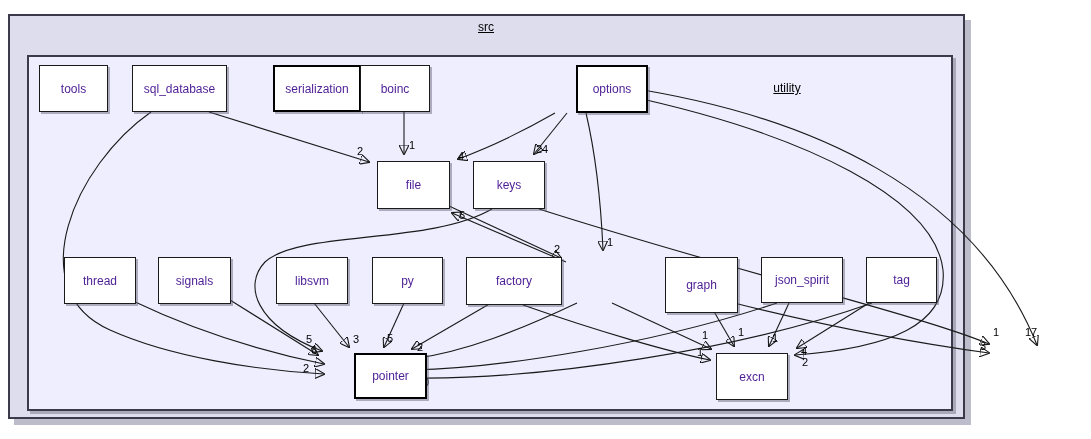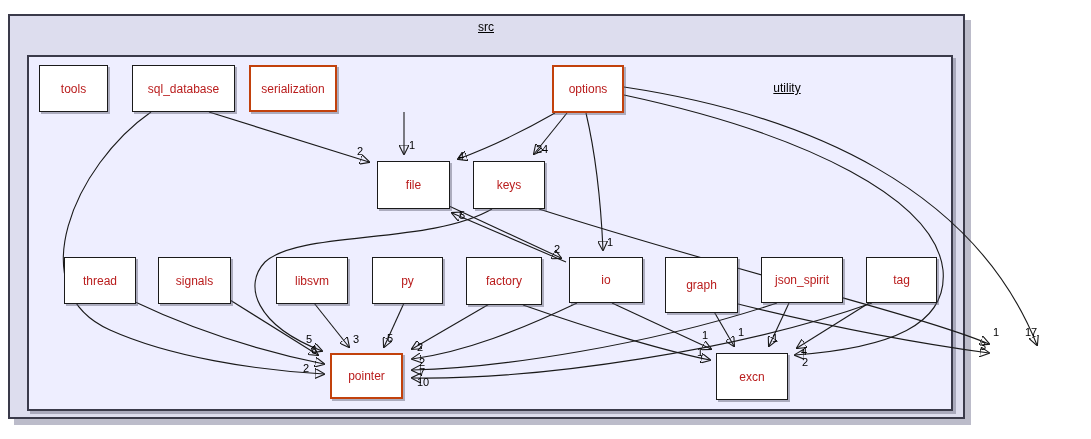--- a/index.html
+++ b/index.html
@@ -21,24 +21,24 @@
     position:absolute;font-size:12px;color:#000;white-space:nowrap;
     transform:translateX(-50%);
     text-decoration:underline;
   }
   .src-label{left:486px;top:20px;}
   .utility-label{left:787px;top:81px;}
   .node{
     position:absolute;background:#ffffff;border:1px solid #1a1a1a;
     box-shadow:2px 2px 0 0 rgba(90,90,110,0.45);
     display:flex;align-items:center;justify-content:center;
-    font-size:12px;color:#b91c1c;box-sizing:border-box;cursor:pointer;
+    font-size:12px;color:#4c1d95;box-sizing:border-box;cursor:pointer;
     z-index:3;
   }
-  .node.red{border:2px solid #c2410c;}
+  .node.red{border:2px solid #000000;margin-left:24px;}
   svg.edges{position:absolute;left:0;top:0;z-index:2;}
   svg.edges path{fill:none;stroke:#1a1a1a;stroke-width:1.1px;}
   svg.edges text{
     font-family:"Liberation Sans", sans-serif;font-size:11px;fill:#000;
     text-anchor:middle;
   }
 </style>
 </head>
 <body>
 
@@ -105,30 +105,30 @@
     <text x="306" y="372">2</text>
     <text x="356" y="343">3</text>
     <text x="390" y="342">5</text>
     <text x="420" y="351">2</text>
     <text x="422" y="366">2</text>
     <text x="422" y="376">7</text>
     <text x="423" y="386">10</text>
   </svg>
 
   <div class="node" style="left:39px;top:65px;width:69px;height:47px">tools</div>
-  <div class="node" style="left:132px;top:65px;width:103px;height:47px">sql_database</div>
+  <div class="node" style="left:132px;top:65px;width:95px;height:47px">sql_database</div>
   <div class="node red" style="left:249px;top:65px;width:88px;height:47px">serialization</div>
+  <div class="node" style="left:360px;top:65px;width:70px;height:47px">boinc</div>
   <div class="node red" style="left:552px;top:65px;width:72px;height:48px">options</div>
   <div class="node" style="left:377px;top:161px;width:73px;height:48px">file</div>
   <div class="node" style="left:473px;top:161px;width:72px;height:48px">keys</div>
   <div class="node" style="left:64px;top:257px;width:72px;height:47px">thread</div>
   <div class="node" style="left:158px;top:257px;width:73px;height:47px">signals</div>
   <div class="node" style="left:276px;top:257px;width:72px;height:47px">libsvm</div>
   <div class="node" style="left:372px;top:257px;width:71px;height:47px">py</div>
-  <div class="node" style="left:466px;top:257px;width:76px;height:48px">factory</div>
-  <div class="node" style="left:569px;top:257px;width:74px;height:46px">io</div>
+  <div class="node" style="left:466px;top:257px;width:96px;height:48px">factory</div>
   <div class="node" style="left:665px;top:257px;width:73px;height:56px">graph</div>
   <div class="node" style="left:761px;top:257px;width:82px;height:46px">json_spirit</div>
   <div class="node" style="left:866px;top:257px;width:71px;height:46px">tag</div>
   <div class="node red" style="left:330px;top:353px;width:73px;height:46px">pointer</div>
   <div class="node" style="left:716px;top:353px;width:72px;height:47px">excn</div>
 
 </div>
 
 </body></html>

